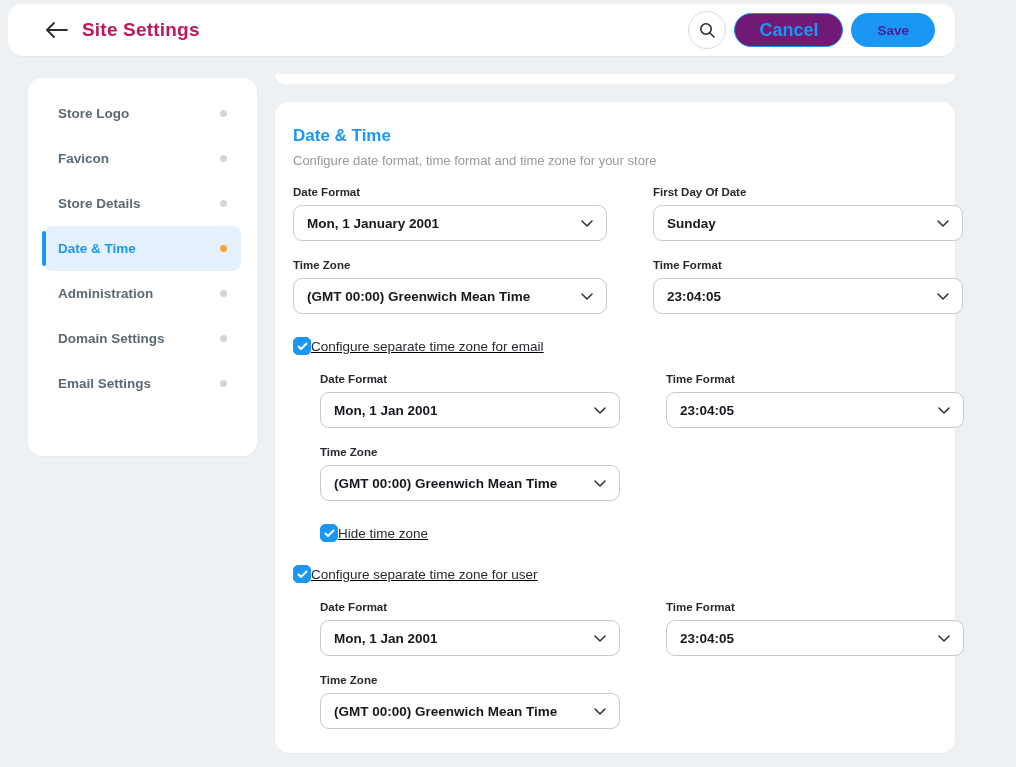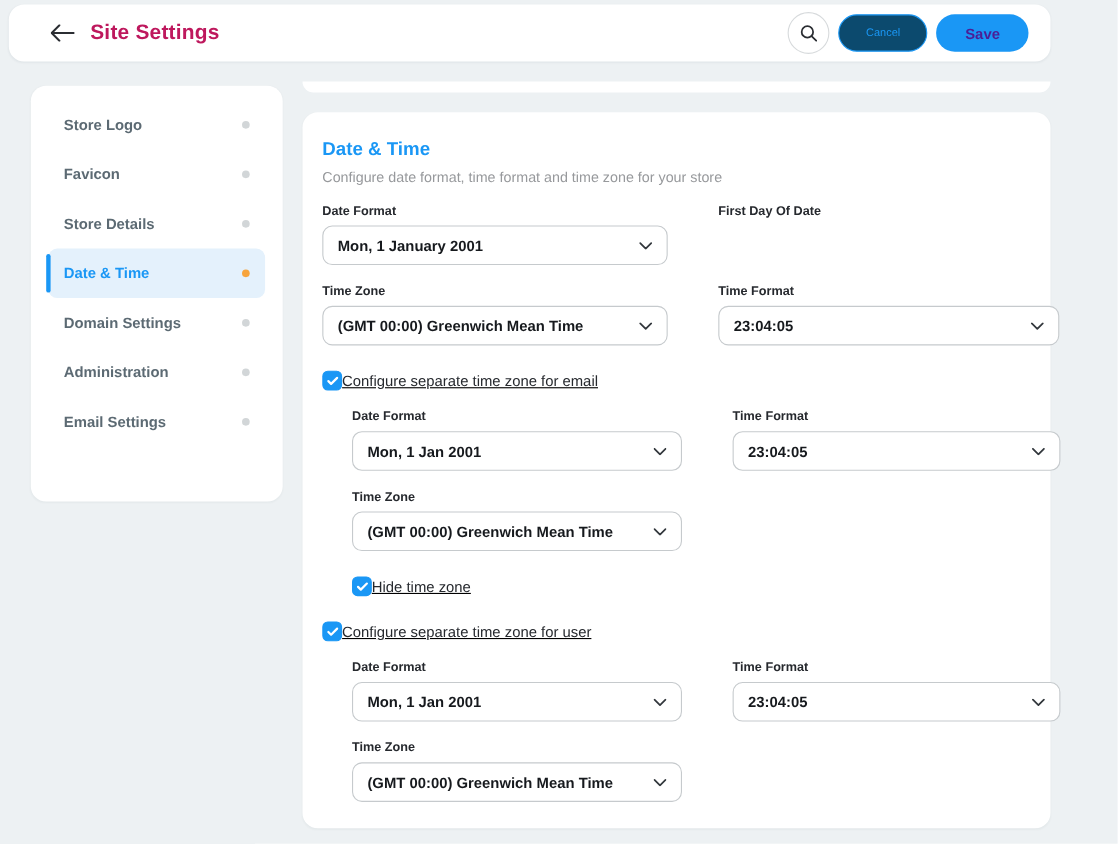--- a/index.html
+++ b/index.html
@@ -31,22 +31,22 @@
     font-size: 19px; font-weight: 700; color: #be185d; letter-spacing: .2px;
   }
   .header-actions { margin-left: auto; display: flex; align-items: center; gap: 8px; }
   .search-btn {
     width: 38px; height: 38px; border-radius: 50%;
     border: 1px solid #d7dadc; background: #fff; cursor: pointer;
     display: flex; align-items: center; justify-content: center;
   }
   .cancel-btn {
     height: 34px; padding: 0 24px; border-radius: 17px;
-    border: 1.5px solid var(--accent); background: #0c4a6e;
-    color: var(--accent); font-weight: 400; font-size: 10px; cursor: pointer;
+    border: 1.5px solid var(--accent); background: #701a75;
+    color: var(--accent); font-weight: 700; font-size: 18px; cursor: pointer;
     font-family: inherit;
   }
   .save-btn {
     height: 34px; padding: 0 26px; border-radius: 17px;
     border: none; background: var(--accent);
     color: #4c1d95; font-weight: 700; font-size: 13.5px; cursor: pointer;
     font-family: inherit;
   }
 
   
@@ -150,25 +150,25 @@
   </div>
   <div class="nav-item">
     <span class="nav-label">Store Details</span>
     <span class="nav-dot"></span>
   </div>
   <div class="nav-item on">
     <span class="nav-label">Date &amp; Time</span>
     <span class="nav-dot"></span>
   </div>
   <div class="nav-item">
+    <span class="nav-label">Administration</span>
+    <span class="nav-dot"></span>
+  </div>
+  <div class="nav-item">
     <span class="nav-label">Domain Settings</span>
-    <span class="nav-dot"></span>
-  </div>
-  <div class="nav-item">
-    <span class="nav-label">Administration</span>
     <span class="nav-dot"></span>
   </div>
   <div class="nav-item">
     <span class="nav-label">Email Settings</span>
     <span class="nav-dot"></span>
   </div>
 </div>
 
 <div class="partial-card"></div>
 
@@ -183,20 +183,28 @@
         <span class="select-value">Mon, 1 January 2001</span>
         <span class="chevron">
           <svg width="12" height="7" viewBox="0 0 12 7" fill="none">
               <path d="M1 1L6 6L11 1" stroke="#33383d" stroke-width="1.6" stroke-linecap="round" stroke-linejoin="round"></path>
             </svg>
         </span>
       </div>
     </div>
     <div class="field">
       <div class="f-label">First Day Of Date</div>
+      <div class="select">
+        <span class="select-value">Sunday</span>
+        <span class="chevron">
+          <svg width="12" height="7" viewBox="0 0 12 7" fill="none">
+              <path d="M1 1L6 6L11 1" stroke="#33383d" stroke-width="1.6" stroke-linecap="round" stroke-linejoin="round"></path>
+            </svg>
+        </span>
+      </div>
     </div>
   </div>
 
   <div class="grid2">
     <div class="field">
       <div class="f-label">Time Zone</div>
       <div class="select">
         <span class="select-value">(GMT 00:00) Greenwich Mean Time</span>
         <span class="chevron">
           <svg width="12" height="7" viewBox="0 0 12 7" fill="none">

